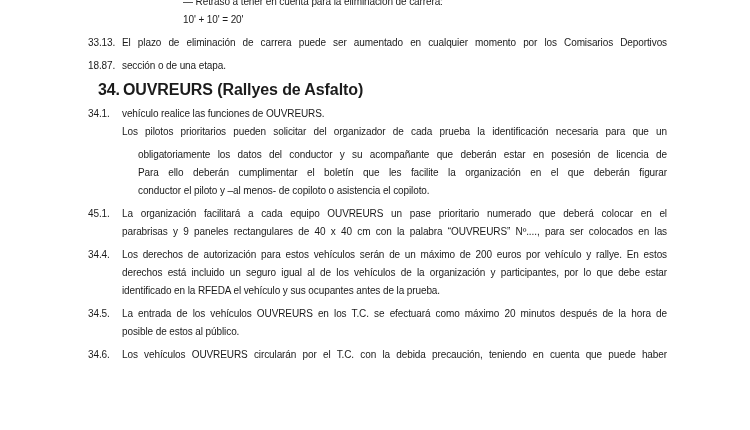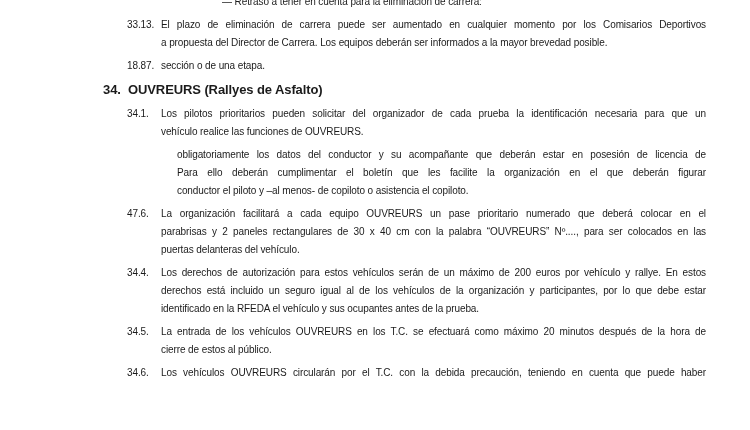--- a/index.html
+++ b/index.html
@@ -6,21 +6,21 @@
   html, body { width: 750px; height: 430px; }
   body {
     background: #ffffff;
     overflow: hidden;
     font-family: "Liberation Sans", sans-serif;
     font-size: 10px;
     line-height: 18px;
     color: #1b1b1b;
     letter-spacing: -0.1px;
   }
-  .page { width: 750px; height: 430px; overflow: hidden; background: #ffffff; padding-left: 39px; }
+  .page { width: 750px; height: 430px; overflow: hidden; background: #ffffff; }
   .content { margin-top: -7px; }
 
   .intro-line { margin-left: 183px; }
   .intro-block { margin-bottom: 5px; }
 
   .para {
     position: relative;
     margin-left: 122px;
     width: 545px;
     margin-bottom: 5px;
@@ -34,82 +34,81 @@
   .sub {
     margin-left: 138px;
     width: 529px;
   }
   .tl {  }
   .j {
     text-align: justify;
     text-align-last: justify;
   }
   .heading {
-    margin: 6px 0 6px 64px;
+    margin: 6px 0 6px 98px;
     font-weight: 700;
-    font-size: 13px;
+    font-size: 16px;
   }
   .heading .hnum { display: inline-block; width: 25px; }
 </style>
 </head>
 <body>
 
 <div class="page">
   <div class="content">
 
     <div class="intro-block">
       <div class="intro-line">— Retraso a tener en cuenta para la eliminación de carrera:</div>
+      <div class="intro-line">10' + 10' = 20'</div>
     </div>
 
     <div class="para">
       <span class="num">33.13.</span>
       <div class="tl j">El plazo de eliminación de carrera puede ser aumentado en cualquier momento por los Comisarios Deportivos</div>
-      <div class="tl">a propuesta del Director de Carrera. Los equipos deberán ser informados a la mayor brevedad posible.</div>
     </div>
 
     <div class="para">
       <span class="num">18.87.</span>
       <div class="tl">sección o de una etapa.</div>
     </div>
 
     <div class="heading">
       <span class="hnum">34.</span><span>OUVREURS (Rallyes de Asfalto)</span>
     </div>
 
     <div class="para">
       <span class="num">34.1.</span>
+      <div class="tl">vehículo realice las funciones de OUVREURS.</div>
       <div class="tl j">Los pilotos prioritarios pueden solicitar del organizador de cada prueba la identificación necesaria para que un</div>
-      <div class="tl">vehículo realice las funciones de OUVREURS.</div>
     </div>
 
     <div class="para sub">
       <div class="tl j">obligatoriamente los datos del conductor y su acompañante que deberán estar en posesión de licencia de</div>
       <div class="tl j">Para ello deberán cumplimentar el boletín que les facilite la organización en el que deberán figurar</div>
       <div class="tl">conductor el piloto y –al menos- de copiloto o asistencia el copiloto.</div>
     </div>
 
     <div class="para">
-      <span class="num">47.6.</span>
+      <span class="num">45.1.</span>
       <div class="tl j">La organización facilitará a cada equipo OUVREURS un pase prioritario numerado que deberá colocar en el</div>
-      <div class="tl j">parabrisas y 2 paneles rectangulares de 30 x 40 cm con la palabra “OUVREURS” Nº...., para ser colocados en las</div>
-      <div class="tl">puertas delanteras del vehículo.</div>
+      <div class="tl j">parabrisas y 9 paneles rectangulares de 40 x 40 cm con la palabra “OUVREURS” Nº...., para ser colocados en las</div>
     </div>
 
 
     <div class="para">
       <span class="num">34.4.</span>
       <div class="tl j">Los derechos de autorización para estos vehículos serán de un máximo de 200 euros por vehículo y rallye. En estos</div>
       <div class="tl j">derechos está incluido un seguro igual al de los vehículos de la organización y participantes, por lo que debe estar</div>
       <div class="tl">identificado en la RFEDA el vehículo y sus ocupantes antes de la prueba.</div>
     </div>
 
     <div class="para">
       <span class="num">34.5.</span>
       <div class="tl j">La entrada de los vehículos OUVREURS en los T.C. se efectuará como máximo 20 minutos después de la hora de</div>
-      <div class="tl">cierre de estos al público.</div>
+      <div class="tl">posible de estos al público.</div>
     </div>
 
     <div class="para">
       <span class="num">34.6.</span>
       <div class="tl j">Los vehículos OUVREURS circularán por el T.C. con la debida precaución, teniendo en cuenta que puede haber</div>
     </div>
 
   </div>
 </div>
 

